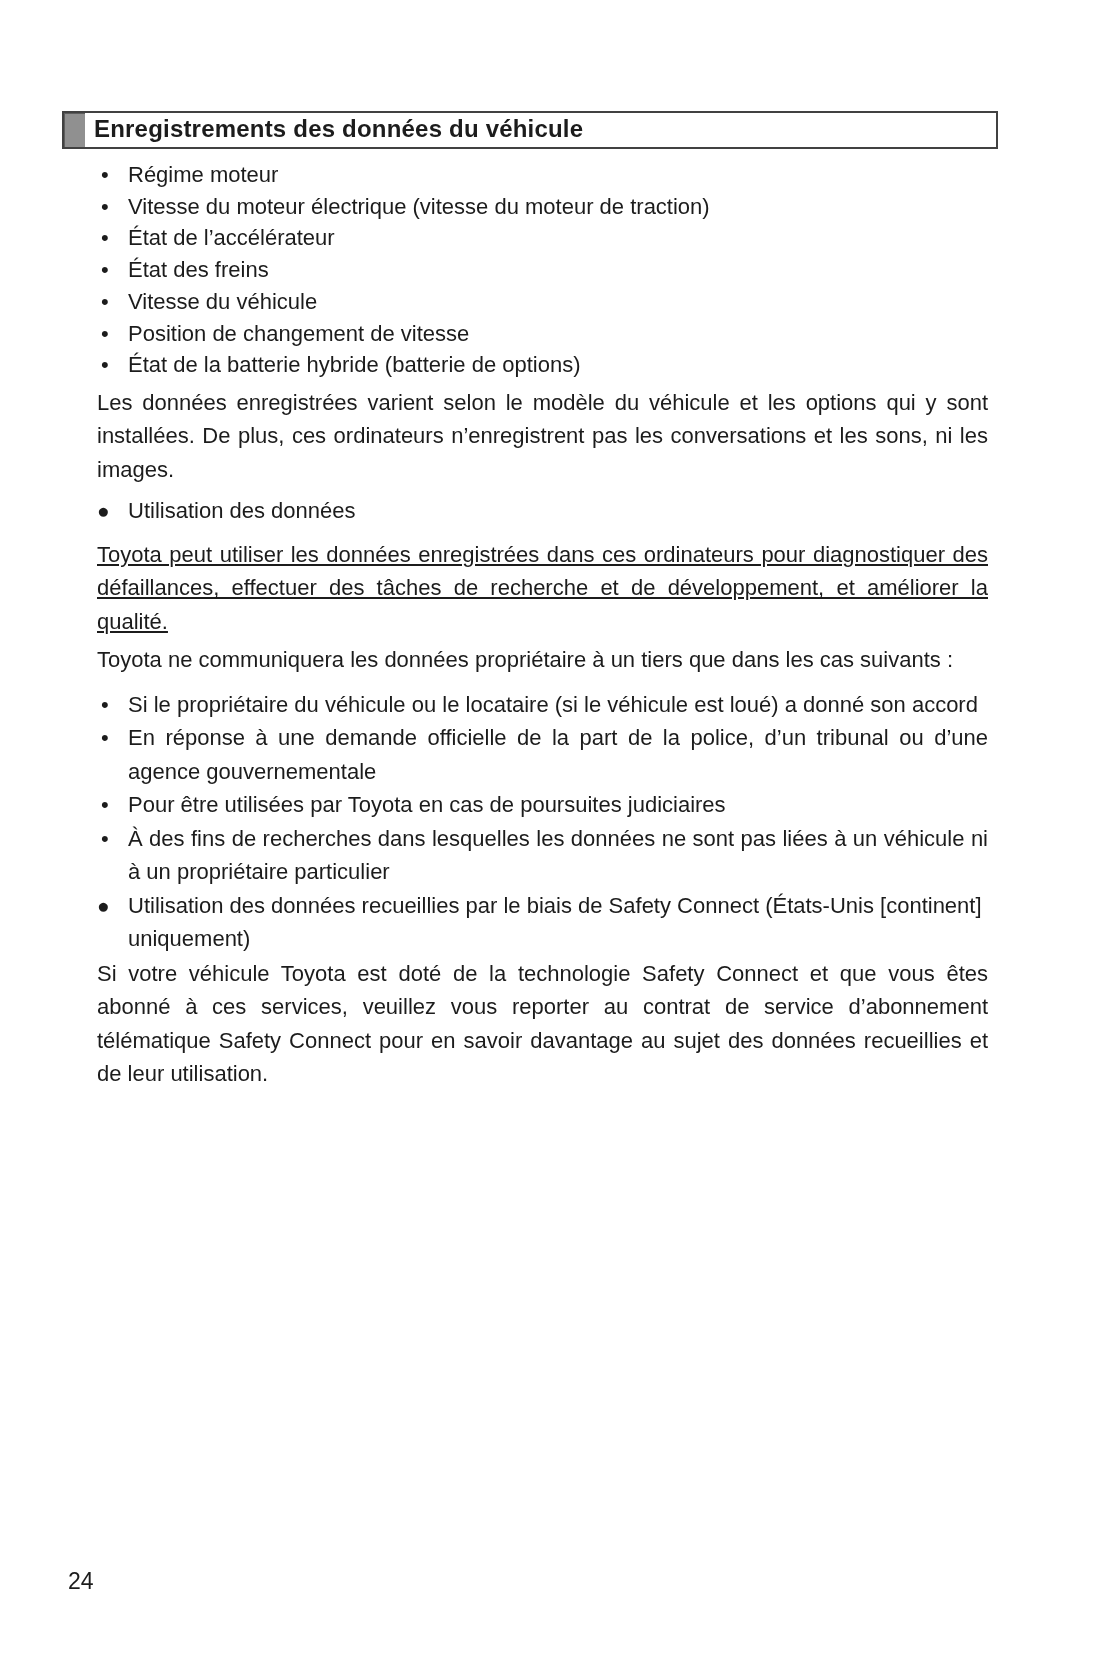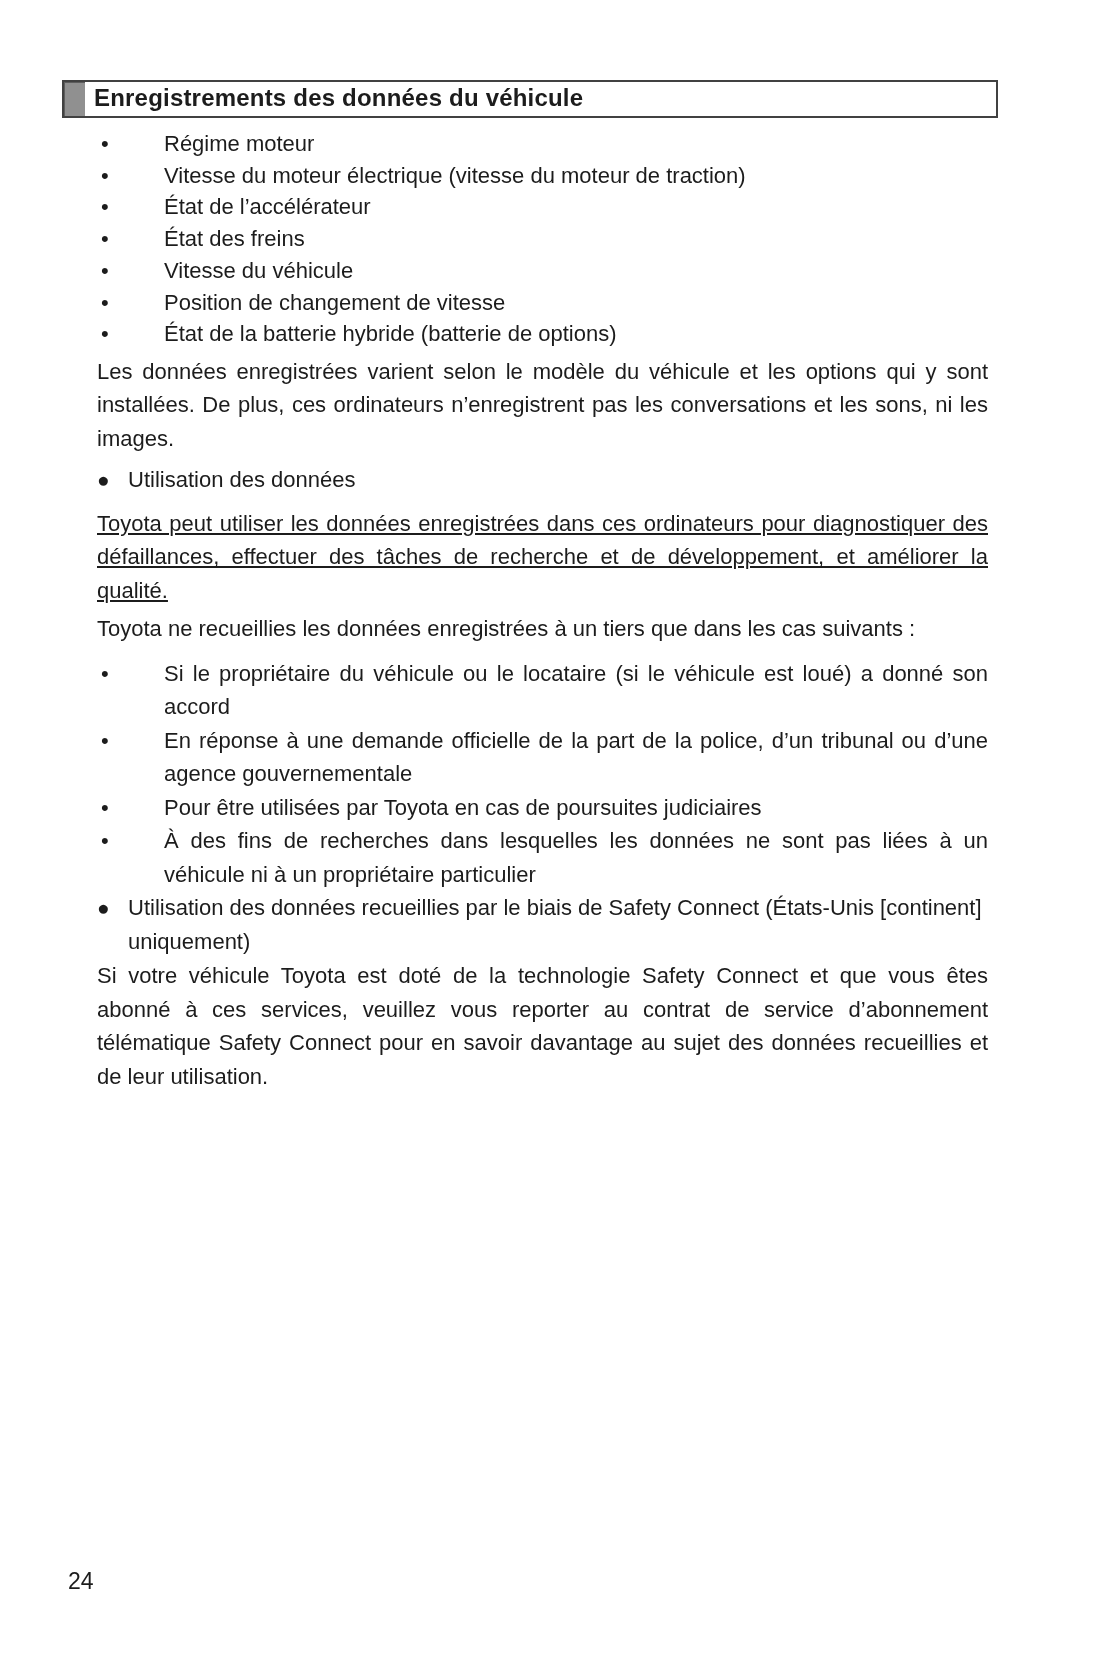--- a/index.html
+++ b/index.html
@@ -11,21 +11,21 @@
     color: #1c1c1c;
     font-family: "Liberation Sans", sans-serif;
     overflow: hidden;
   }
 
   
   .section-header {
     display: flex;
     align-items: stretch;
     box-sizing: border-box;
-    margin: 80px 105px 0 62px;
+    margin: 111px 105px 0 62px;
     height: 38px;
     border: 2px solid #414141;
     background: #ffffff;
   }
   .section-tab {
     flex: 0 0 20px;
     background: #909090;
     border-top: 1px solid #5d5d5d;
     border-left: 1px solid #5d5d5d;
   }
@@ -54,21 +54,21 @@
   
   .blist { margin-top: 10px; }
   .blist2 { margin-top: 11px; }
   .bitem { display: flex; line-height: 31.7px; }
   .blist2 .bitem { line-height: 33.5px; }
   .bmarker {
     flex: 0 0 31px;
     box-sizing: border-box;
     padding-left: 4px;
   }
-  .btext { flex: 1; margin-left: 36px; }
+  .btext { flex: 1; }
   .blist2 .btext { text-align: justify; text-justify: inter-word; hyphens: manual; }
 
   
   .sheading { display: flex; margin-top: 8px; line-height: 33.5px; }
   .sheading.h2 { margin-top: 0; }
   .smarker {
     flex: 0 0 31px;
     font-size: 21px;
   }
   .stext { flex: 1; }
@@ -127,21 +127,21 @@
 
     <div class="para note">Les données enregistrées varient selon le modèle du véhicule et les options qui y sont installées. De plus, ces ordinateurs n’enregistrent pas les conver­sations et les sons, ni les images.</div>
 
     <div class="sheading">
       <span class="smarker">●</span>
       <span class="stext">Utilisation des données</span>
     </div>
 
     <div class="para p-use">Toyota peut utiliser les données enregistrées dans ces ordinateurs pour dia­gnostiquer des défaillances, effectuer des tâches de recherche et de déve­loppement, et améliorer la qualité.</div>
 
-    <div class="para p-comm">Toyota ne recueillies les données enregistrées à un tiers que dans les cas suivants :</div>
+    <div class="para p-comm">Toyota ne communiquera les données propriétaire à un tiers que dans les cas suivants :</div>
 
     <div class="blist blist2">
         <div class="bitem">
         <span class="bmarker">•</span>
         <span class="btext">Si le propriétaire du véhicule ou le locataire (si le véhicule est loué) a donné son accord</span>
       </div>
         <div class="bitem">
         <span class="bmarker">•</span>
         <span class="btext">En réponse à une demande officielle de la part de la police, d’un tribunal ou d’une agence gouvernementale</span>
       </div>

